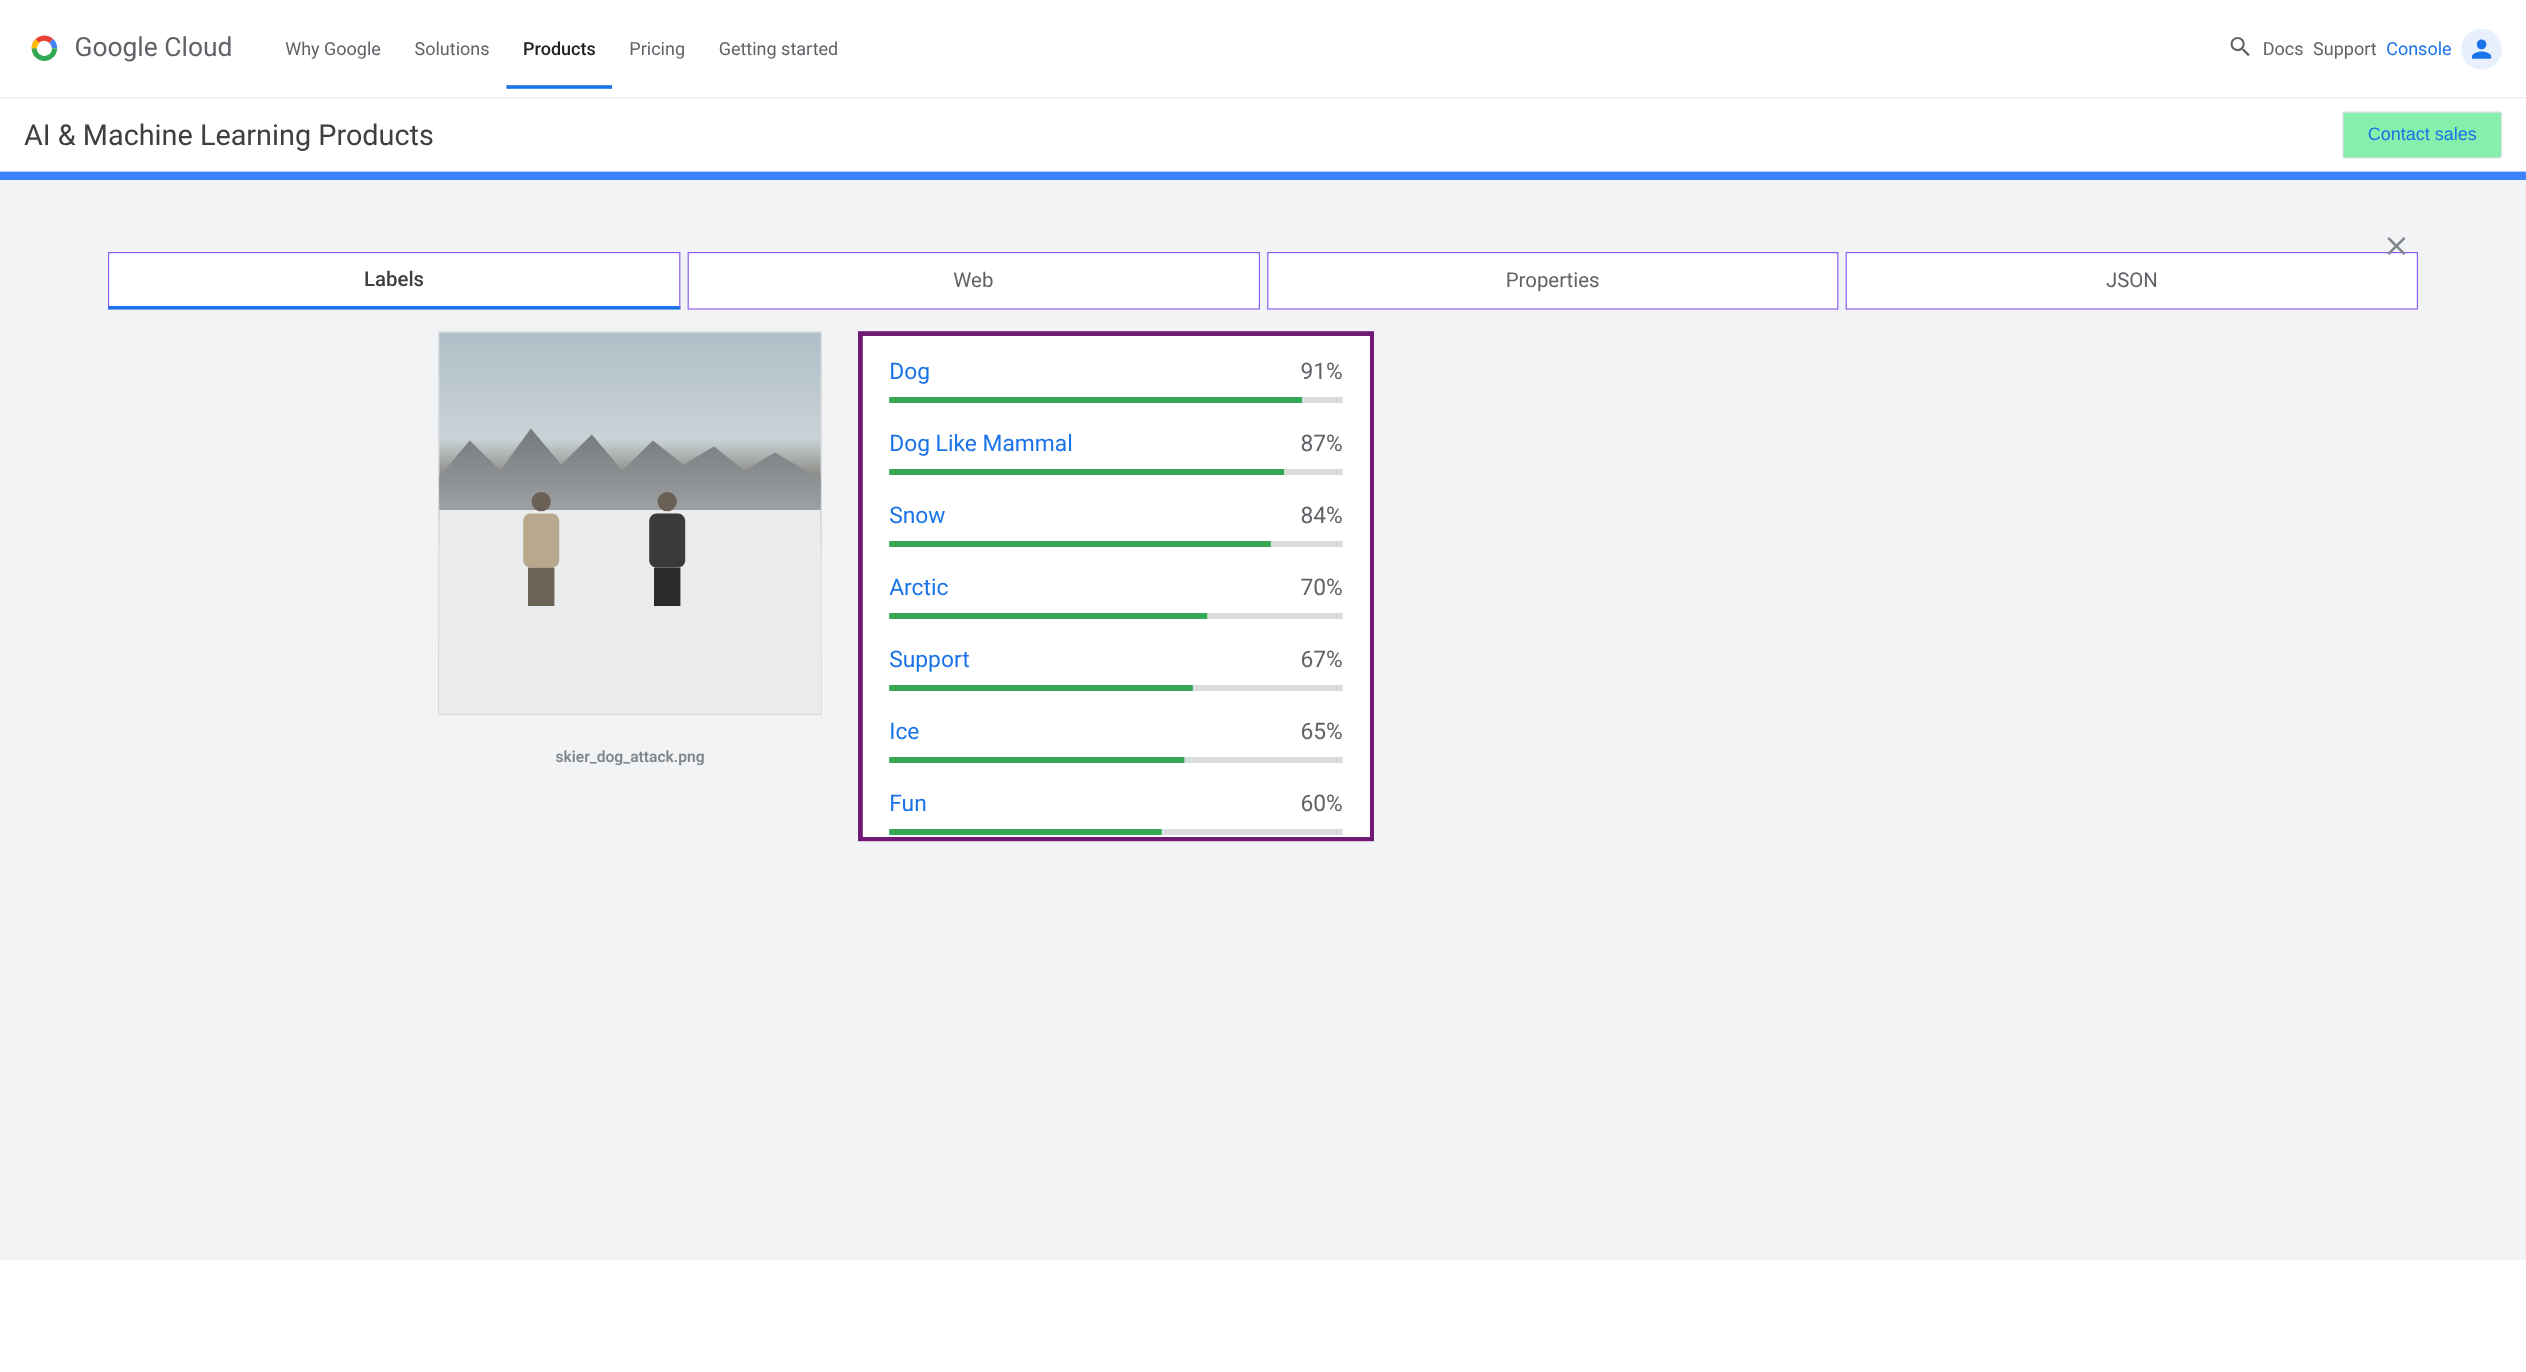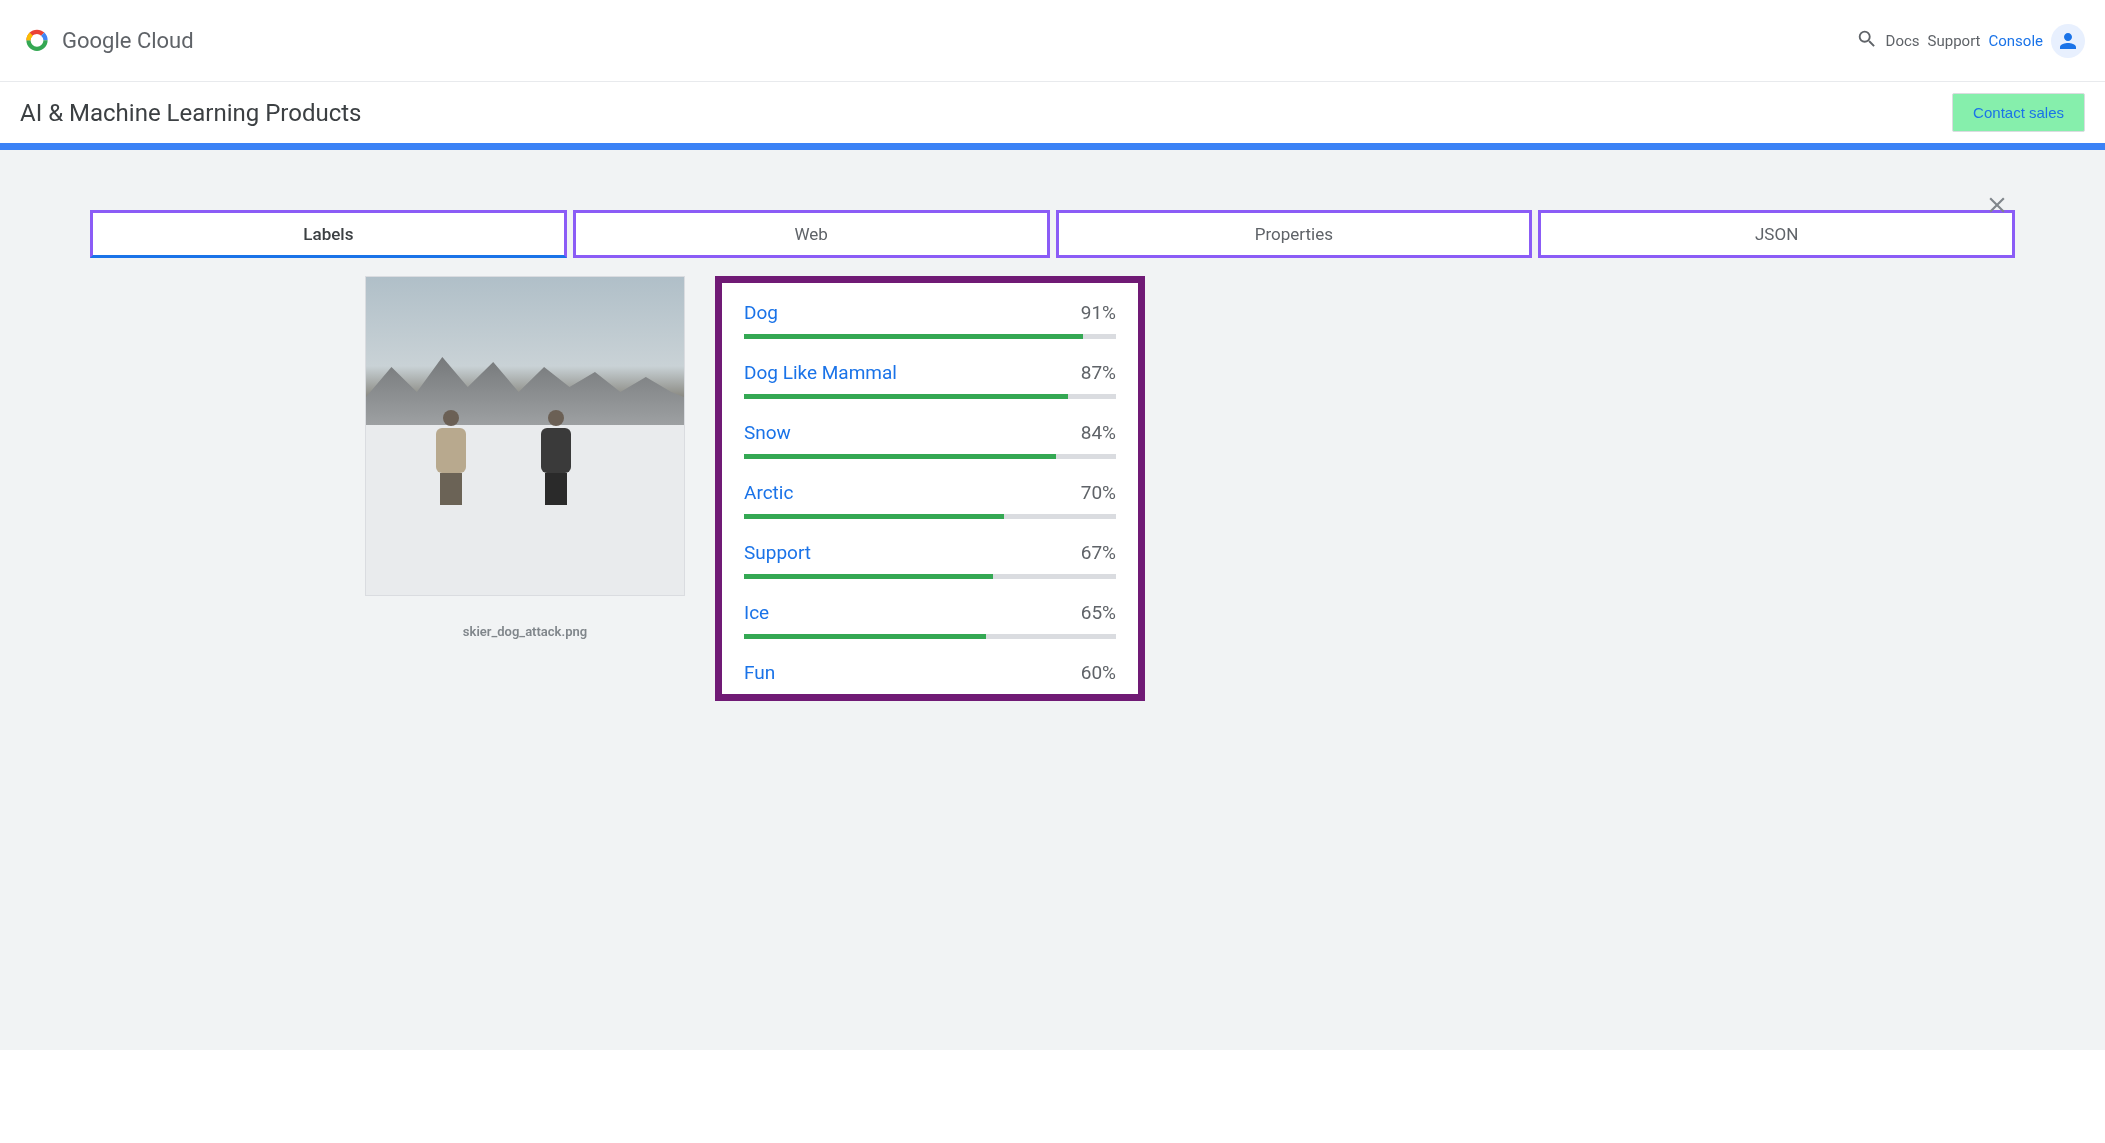--- a/index.html
+++ b/index.html
@@ -45,21 +45,21 @@
   
   .main { background: #f1f3f4; min-height: 900px; padding: 40px 90px; position: relative; }
   .close-x { position: absolute; top: 42px; right: 95px; cursor: pointer;
     color: #5f6368; }
   .close-x svg { width: 26px; height: 26px; fill: #80868b; }
 
   .tabs { display: flex; gap: 6px; margin-top: 20px; }
   .tab {
     flex: 1; background: #fff; height: 48px; display: flex;
     align-items: center; justify-content: center; font-size: 17px;
-    color: #5f6368; cursor: pointer; border: 3px solid #8b5cf6;
+    color: #5f6368; cursor: pointer; border: 1px solid #8b5cf6;
   }
   .tab.active { color: #3c4043; border-bottom: 3px solid #1a73e8; font-weight: 500; }
 
   .content { display: flex; gap: 30px; margin-top: 18px; }
   .image-col { width: 320px; margin-left: 275px; text-align: center; }
   .image-ph {
     width: 320px; height: 320px; background: linear-gradient(to bottom, #b0bfc8 0%, #c9d2d6 28%, #7b786e 40%, #e6e7e9 60%, #eef0f2 100%);
     border: 1px solid #dadce0; position: relative; overflow: hidden;
   }
   .mountains { position:absolute; top:60px; left:0; right:0; height:100px;
@@ -71,21 +71,21 @@
   .person.p1 { left:65px; }
   .person.p2 { left:170px; }
   .person .head { width:16px; height:16px; border-radius:50%; background:#6b6055; margin:0 auto; }
   .person .body { width:30px; height:45px; background:#b8a98e; margin:2px auto 0; border-radius:6px; }
   .person.p2 .body { background:#3a3a3a; }
   .person .legs { width:22px; height:32px; background:#6b6356; margin:0 auto; }
   .person.p2 .legs { background:#2a2a2a; }
   .filename { margin-top: 28px; font-size: 13px; font-weight: 600; color: #80868b; }
 
   .results {
-    width: 430px; background: #fff; border: 7px solid #701a75; height: 425px;
+    width: 430px; background: #fff; border: 4px solid #701a75; height: 425px;
     overflow-y: scroll; padding: 18px 22px 8px;
   }
   .result-row { margin-bottom: 22px; }
   .result-head { display: flex; justify-content: space-between; align-items: baseline; }
   .result-label { color: #1a73e8; font-size: 19px; cursor: pointer; }
   .result-pct { color: #5f6368; font-size: 19px; }
   .bar { height: 5px; background: #dadce0; margin-top: 10px; border-radius: 0; position: relative; }
   .bar-fill { height: 100%; background: #34a853; }
 
   
@@ -98,20 +98,27 @@
 
 <div class="topnav">
   <div class="logo">
     <svg viewBox="0 0 48 48">
       <path fill="#EA4335" d="M24 8c4 0 7.6 1.5 10.4 4l-4.6 4.6A9 9 0 0 0 24 14c-5 0-9 4-9 9h-6c0-8.3 6.7-15 15-15z"></path>
       <path fill="#4285F4" d="M39 23h-6a9 9 0 0 0-3.2-6.4l4.6-4.6A15 15 0 0 1 39 23z"></path>
       <path fill="#34A853" d="M24 38c-8.3 0-15-6.7-15-15h6c0 5 4 9 9 9s9-4 9-9h6c0 8.3-6.7 15-15 15z"></path>
       <path fill="#FBBC04" d="M15 23H9a15 15 0 0 1 4.6-11l4.6 4.6A9 9 0 0 0 15 23z"></path>
     </svg>
     <span class="logo-text">Google Cloud</span>
+  </div>
+  <div class="navlinks">
+    <div class="navlink">Why Google</div>
+    <div class="navlink">Solutions</div>
+    <div class="navlink active">Products</div>
+    <div class="navlink">Pricing</div>
+    <div class="navlink">Getting started</div>
   </div>
   <div class="nav-right">
     <span class="search-icon">
       <svg viewBox="0 0 24 24">
           <path d="M15.5 14h-.79l-.28-.27A6.471 6.471 0 0 0 16 9.5 6.5 6.5 0 1 0 9.5 16c1.61 0 3.09-.59 4.23-1.57l.27.28v.79l5 4.99L20.49 19l-4.99-5zm-6 0C7.01 14 5 11.99 5 9.5S7.01 5 9.5 5 14 7.01 14 9.5 11.99 14 9.5 14z"></path>
         </svg>
     </span>
     <span class="link">Docs</span>
     <span class="link">Support</span>
     <span class="link blue">Console</span>

